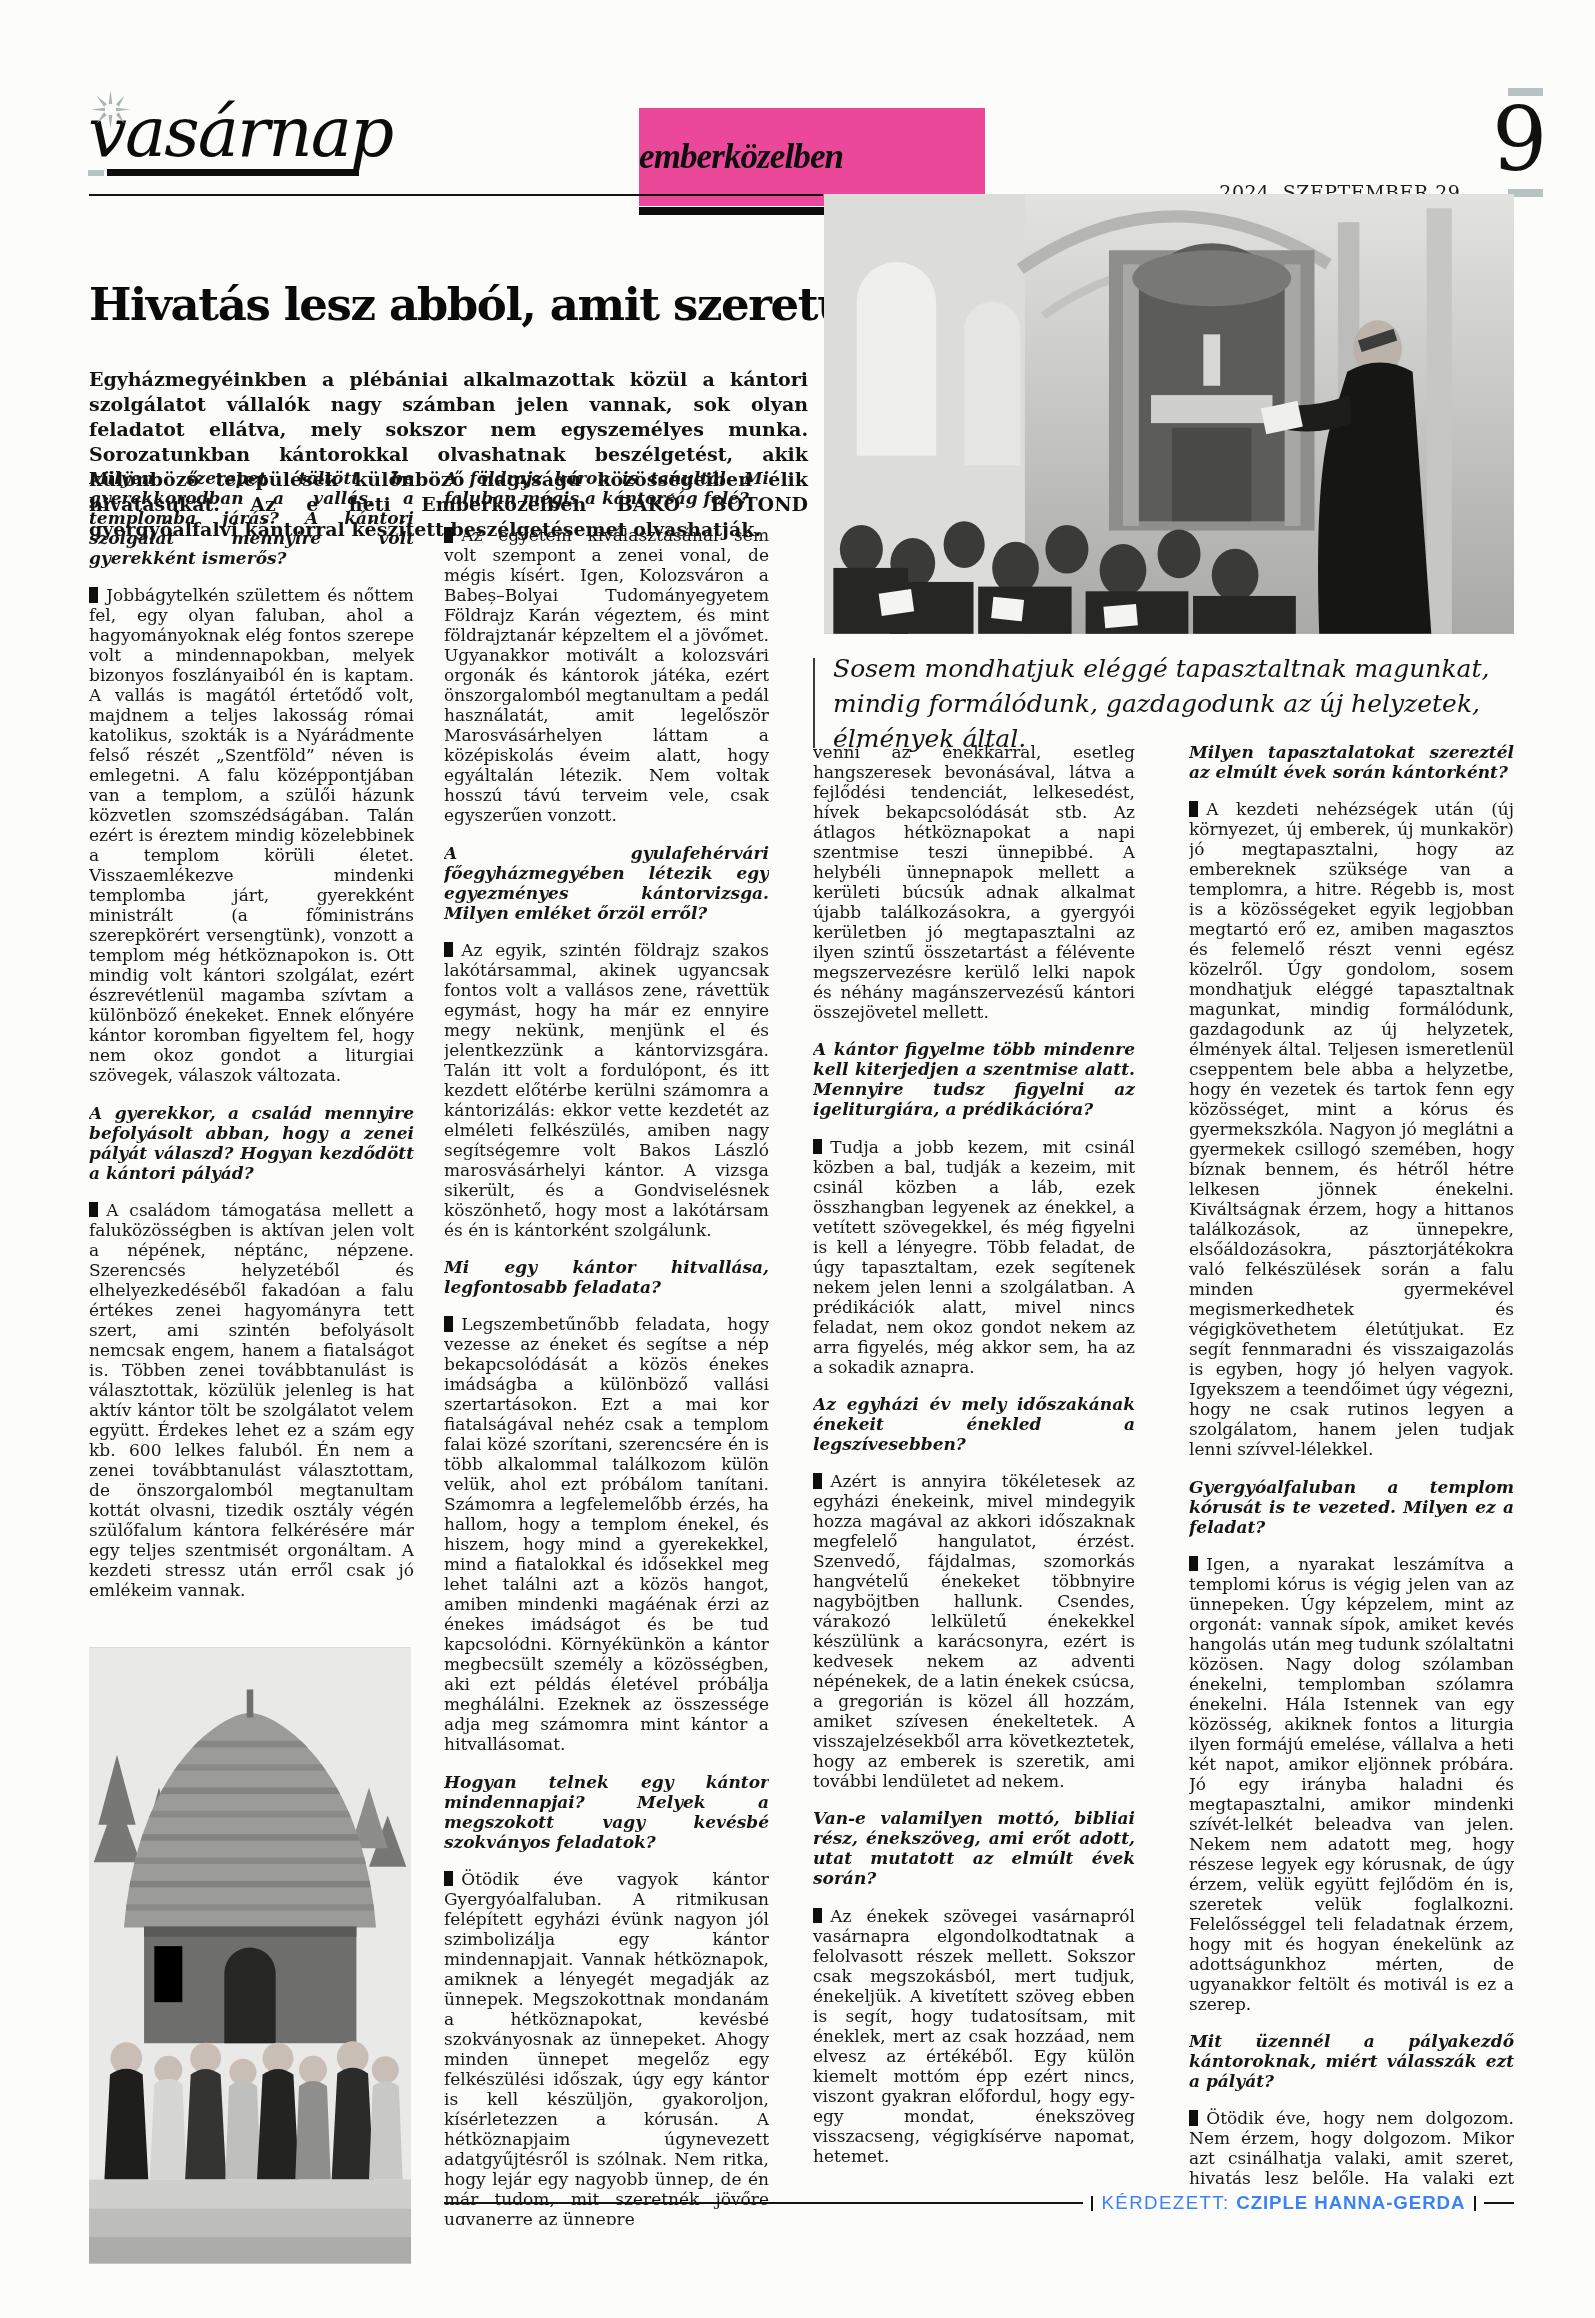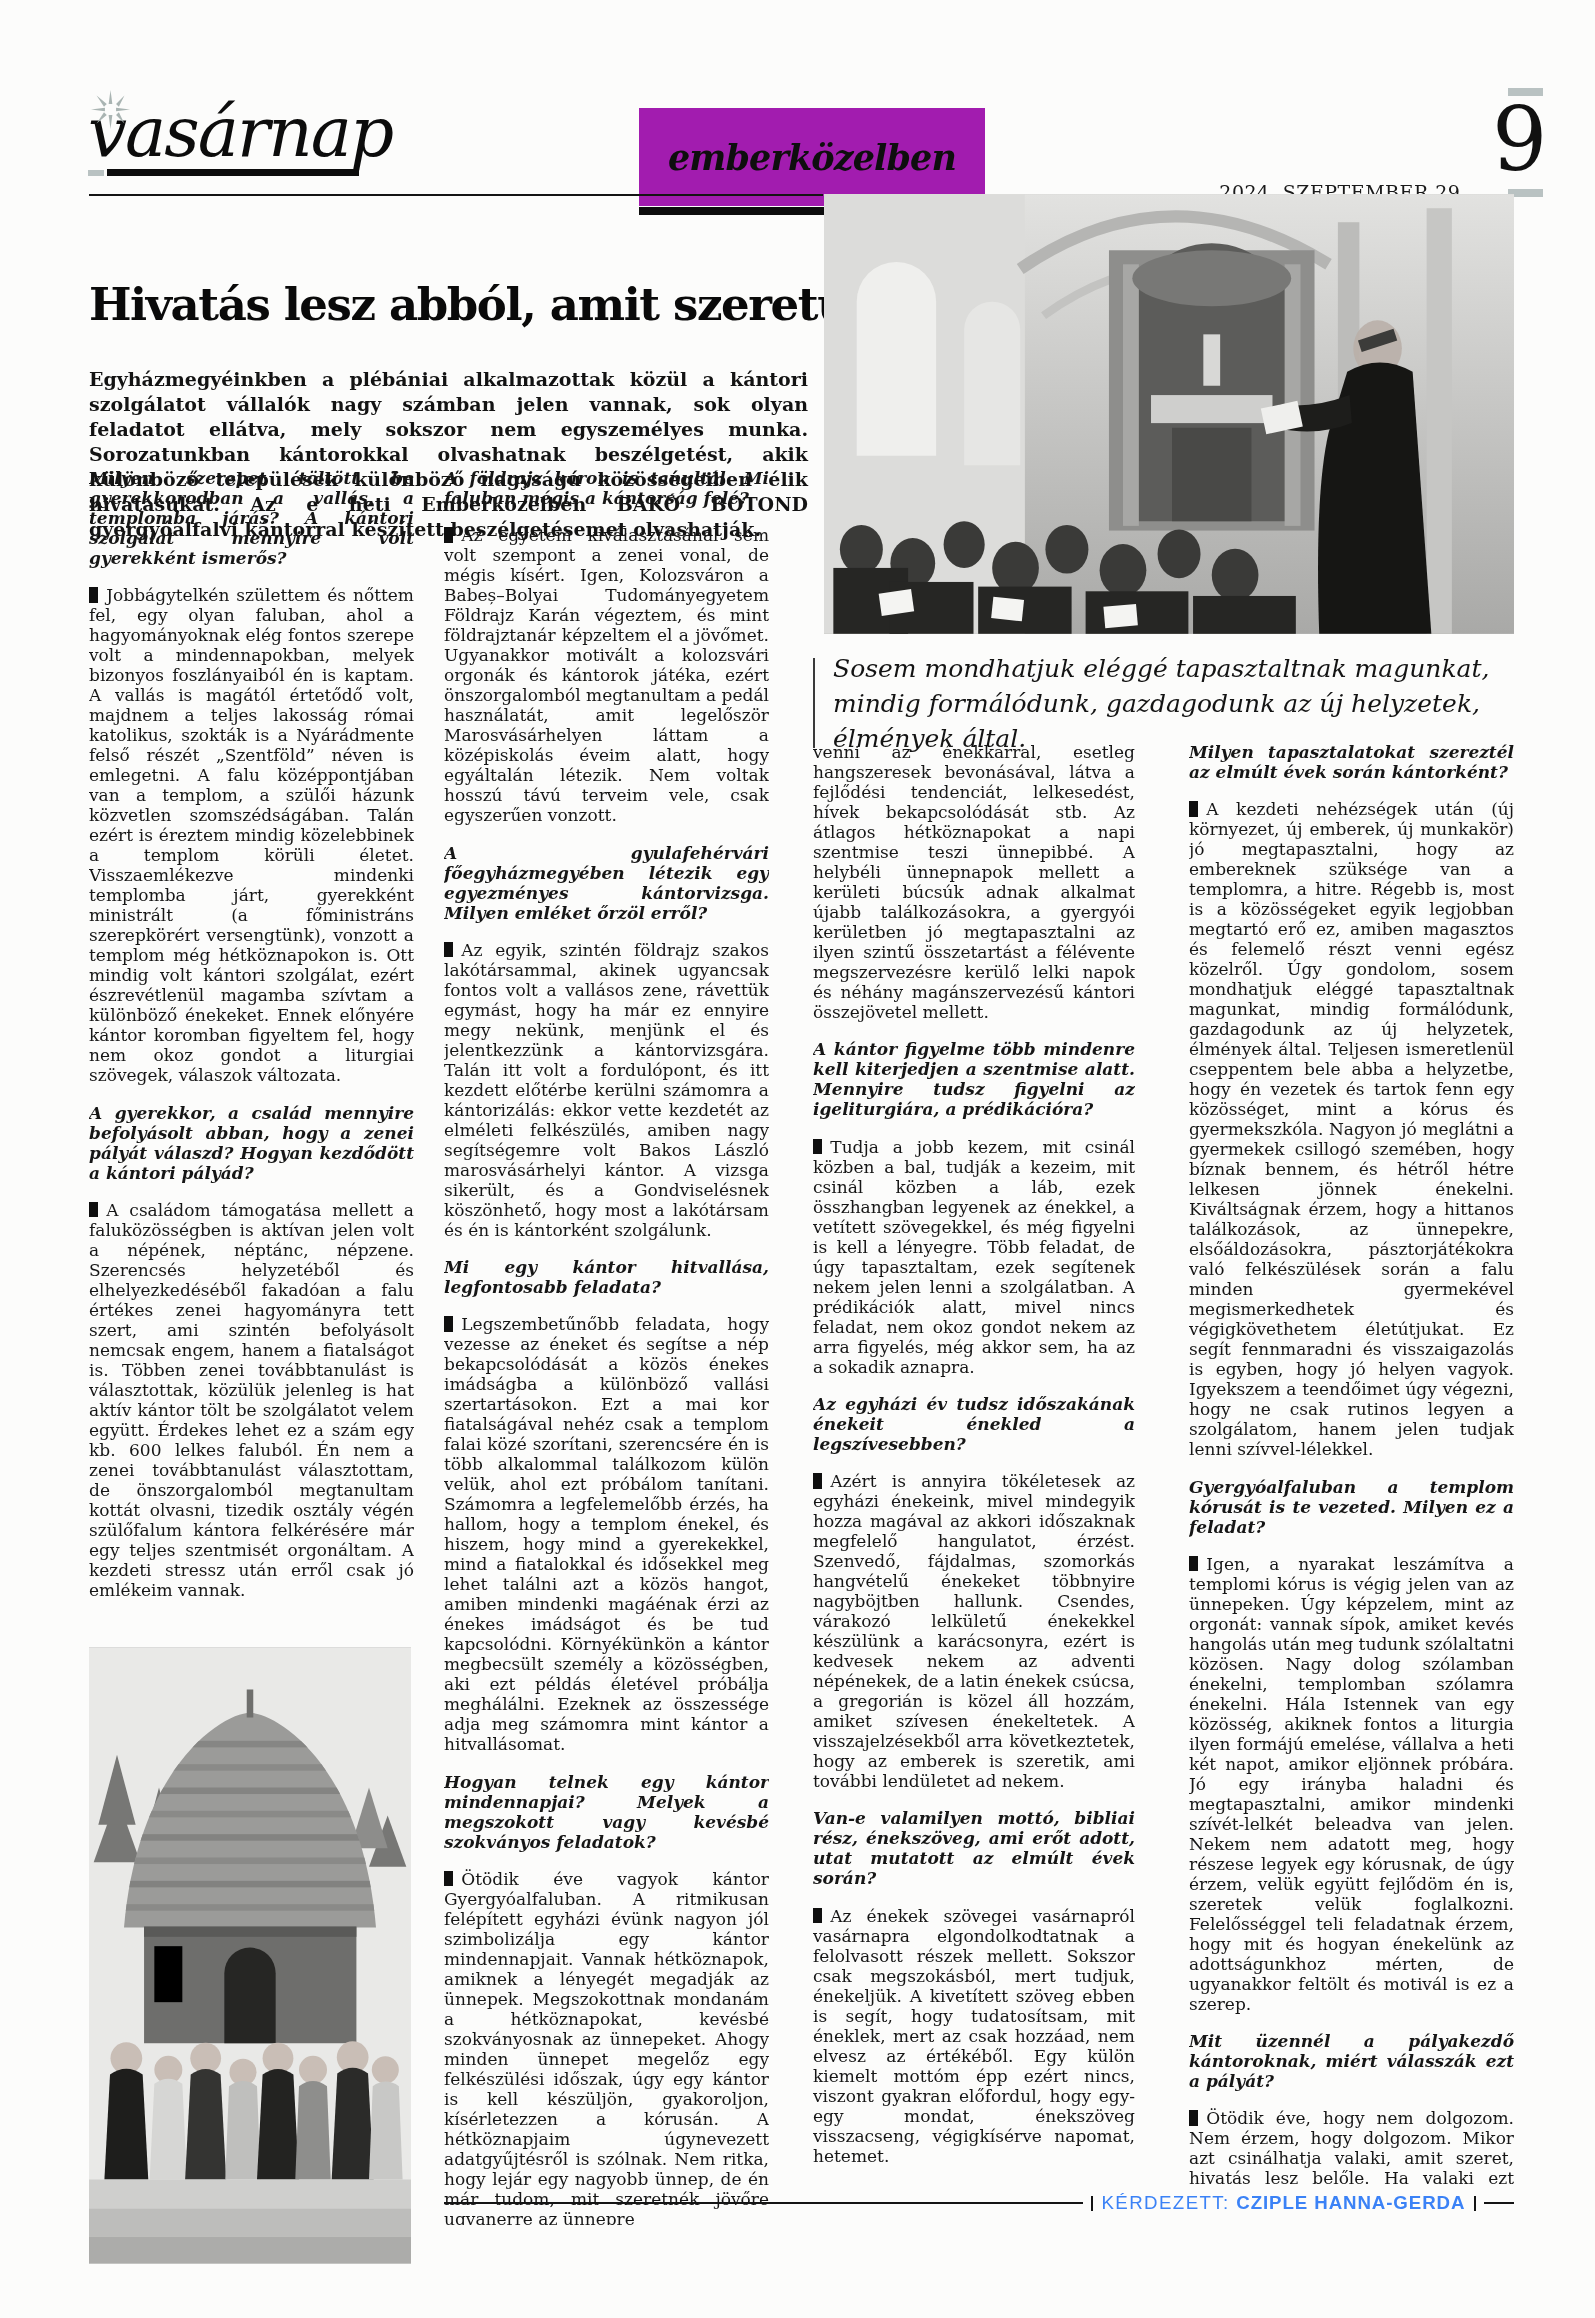--- a/index.html
+++ b/index.html
@@ -11,21 +11,21 @@
 
   
   .masthead{position:absolute;left:88px;top:96px;}
   .masthead-text{font-size:69px;line-height:1.05;font-style:italic;letter-spacing:-1.9px;color:#0c0c0c;}
   .masthead-bar-row{display:flex;align-items:center;margin-top:0.9px;}
   .masthead-gray{width:16px;height:6px;background:#b9c2c2;margin-right:2.8px;}
   .masthead-bar{width:252px;height:6.5px;background:#0d0d0d;}
   .starburst{position:absolute;left:2.8px;top:-5.6px;}
 
   .section-box{position:absolute;left:639px;top:108px;width:346px;height:98px;
-    background:#a21caf;display:flex;align-items:center;justify-content:center;}
+    background:#ec4899;display:flex;align-items:center;justify-content:flex-start;font-family:Liberation Serif, serif;}
   .section-text{font-size:35px;font-weight:bold;font-style:italic;letter-spacing:-0.9px;color:#0e0e0e;}
   .section-bar{position:absolute;left:639px;top:207px;width:346px;height:8px;background:#0d0d0d;}
 
   .issue-date{position:absolute;left:1196px;top:154px;width:271px;text-align:right;
     font-size:19px;letter-spacing:0.5px;color:#1a1a1a;margin-top:27px;}
   .page-number{position:absolute;left:1492px;top:97px;font-size:87px;line-height:1;color:#111;}
   .pn-bar{position:absolute;width:35px;height:7.5px;background:#b9c2c2;}
   .pn-bar.top{left:1508px;top:88px;}
   .pn-bar.bottom{left:1508px;top:189px;}
 
@@ -190,21 +190,21 @@
       <p class="answer">Az egyik, szintén földrajz szakos lakótársammal, akinek ugyancsak fontos volt a vallásos zene, rávettük egymást, hogy ha már ez ennyire megy nekünk, menjünk el és jelentkezzünk a kántorvizsgára. Talán itt volt a fordulópont, és itt kezdett előtérbe kerülni számomra a kántorizálás: ekkor vette kezdetét az elméleti felkészülés, amiben nagy segítségemre volt Bakos László marosvásárhelyi kántor. A vizsga sikerült, és a Gondviselésnek köszönhető, hogy most a lakótársam és én is kántorként szolgálunk.</p>
       <p class="question">Mi egy kántor hitvallása, legfontosabb feladata?</p>
       <p class="answer">Legszembetűnőbb feladata, hogy vezesse az éneket és segítse a nép bekapcsolódását a közös énekes imádságba a különböző vallási szertartásokon. Ezt a mai kor fiatalságával nehéz csak a templom falai közé szorítani, szerencsére én is több alkalommal találkozom külön velük, ahol ezt próbálom tanítani. Számomra a legfelemelőbb érzés, ha hallom, hogy a templom énekel, és hiszem, hogy mind a gyerekekkel, mind a fiatalokkal és idősekkel meg lehet találni azt a közös hangot, amiben mindenki magáénak érzi az énekes imádságot és be tud kapcsolódni. Környékünkön a kántor megbecsült személy a közösségben, aki ezt példás életével próbálja meghálálni. Ezeknek az összessége adja meg számomra mint kántor a hitvallásomat.</p>
       <p class="question">Hogyan telnek egy kántor mindennapjai? Melyek a megszokott vagy kevésbé szokványos feladatok?</p>
       <p class="answer">Ötödik éve vagyok kántor Gyergyóalfaluban. A ritmikusan felépített egyházi évünk nagyon jól szimbolizálja egy kántor mindennapjait. Vannak hétköznapok, amiknek a lényegét megadják az ünnepek. Megszokottnak mondanám a hétköznapokat, kevésbé szokványosnak az ünnepeket. Ahogy minden ünnepet megelőz egy felkészülési időszak, úgy egy kántor is kell készüljön, gyakoroljon, kísérletezzen a kórusán. A hétköznapjaim úgynevezett adatgyűjtésről is szólnak. Nem ritka, hogy lejár egy nagyobb ünnep, de én már tudom, mit szeretnék jövőre ugyanerre az ünnepre</p>
     </div>
   <div class="col" id="col3">
       <p class="continuation">venni az énekkarral, esetleg hangszeresek bevonásával, látva a fejlődési tendenciát, lelkesedést, hívek bekapcsolódását stb. Az átlagos hétköznapokat a napi szentmise teszi ünnepibbé. A helybéli ünnepnapok mellett a kerületi búcsúk adnak alkalmat újabb találkozásokra, a gyergyói kerületben jó megtapasztalni az ilyen szintű összetartást a félévente megszervezésre kerülő lelki napok és néhány magánszervezésű kántori összejövetel mellett.</p>
       <p class="question">A kántor figyelme több mindenre kell kiterjedjen a szentmise alatt. Mennyire tudsz figyelni az igeliturgiára, a prédikációra?</p>
       <p class="answer">Tudja a jobb kezem, mit csinál közben a bal, tudják a kezeim, mit csinál közben a láb, ezek összhangban legyenek az énekkel, a vetített szövegekkel, és még figyelni is kell a lényegre. Több feladat, de úgy tapasztaltam, ezek segítenek nekem jelen lenni a szolgálatban. A prédikációk alatt, mivel nincs feladat, nem okoz gondot nekem az arra figyelés, még akkor sem, ha az a sokadik aznapra.</p>
-      <p class="question">Az egyházi év tudsz időszakának énekeit énekled a legszívesebben?</p>
+      <p class="question">Az egyházi év mely időszakának énekeit énekled a legszívesebben?</p>
       <p class="answer">Azért is annyira tökéletesek az egyházi énekeink, mivel mindegyik hozza magával az akkori időszaknak megfelelő hangulatot, érzést. Szenvedő, fájdalmas, szomorkás hangvételű énekeket többnyire nagyböjtben hallunk. Csendes, várakozó lelkületű énekekkel készülünk a karácsonyra, ezért is kedvesek nekem az adventi népénekek, de a latin énekek csúcsa, a gregorián is közel áll hozzám, amiket szívesen énekeltetek. A visszajelzésekből arra következtetek, hogy az emberek is szeretik, ami további lendületet ad nekem.</p>
       <p class="question">Van-e valamilyen mottó, bibliai rész, énekszöveg, ami erőt adott, utat mutatott az elmúlt évek során?</p>
       <p class="answer">Az énekek szövegei vasárnapról vasárnapra elgondolkodtatnak a felolvasott részek mellett. Sokszor csak megszokásból, mert tudjuk, énekeljük. A kivetített szöveg ebben is segít, hogy tudatosítsam, mit éneklek, mert az csak hozzáad, nem elvesz az értékéből. Egy külön kiemelt mottóm épp ezért nincs, viszont gyakran előfordul, hogy egy-egy mondat, énekszöveg visszacseng, végigkísérve napomat, hetemet.</p>
     </div>
   <div class="col" id="col4">
       <p class="question">Milyen tapasztalatokat szereztél az elmúlt évek során kántorként?</p>
       <p class="answer">A kezdeti nehézségek után (új környezet, új emberek, új munkakör) jó megtapasztalni, hogy az embereknek szüksége van a templomra, a hitre. Régebb is, most is a közösségeket egyik legjobban megtartó erő ez, amiben magasztos és felemelő részt venni egész közelről. Úgy gondolom, sosem mondhatjuk eléggé tapasztaltnak magunkat, mindig formálódunk, gazdagodunk az új helyzetek, élmények által. Teljesen ismeretlenül cseppentem bele abba a helyzetbe, hogy én vezetek és tartok fenn egy közösséget, mint a kórus és gyermekszkóla. Nagyon jó meglátni a gyermekek csillogó szemében, hogy bíznak bennem, és hétről hétre lelkesen jönnek énekelni. Kiváltságnak érzem, hogy a hittanos találkozások, az ünnepekre, elsőáldozásokra, pásztorjátékokra való felkészülések során a falu minden gyermekével megismerkedhetek és végigkövethetem életútjukat. Ez segít fennmaradni és visszaigazolás is egyben, hogy jó helyen vagyok. Igyekszem a teendőimet úgy végezni, hogy ne csak rutinos legyen a szolgálatom, hanem jelen tudjak lenni szívvel-lélekkel.</p>
       <p class="question">Gyergyóalfaluban a templom kórusát is te vezeted. Milyen ez a feladat?</p>
       <p class="answer">Igen, a nyarakat leszámítva a templomi kórus is végig jelen van az ünnepeken. Úgy képzelem, mint az orgonát: vannak sípok, amiket kevés hangolás után meg tudunk szólaltatni közösen. Nagy dolog szólamban énekelni, templomban szólamra énekelni. Hála Istennek van egy közösség, akiknek fontos a liturgia ilyen formájú emelése, vállalva a heti két napot, amikor eljönnek próbára. Jó egy irányba haladni és megtapasztalni, amikor mindenki szívét-lelkét beleadva van jelen. Nekem nem adatott meg, hogy részese legyek egy kórusnak, de úgy érzem, velük együtt fejlődöm én is, szeretek velük foglalkozni. Felelősséggel teli feladatnak érzem, hogy mit és hogyan énekelünk az adottságunkhoz mérten, de ugyanakkor feltölt és motivál is ez a szerep.</p>
       <p class="question">Mit üzennél a pályakezdő kántoroknak, miért válasszák ezt a pályát?</p>

